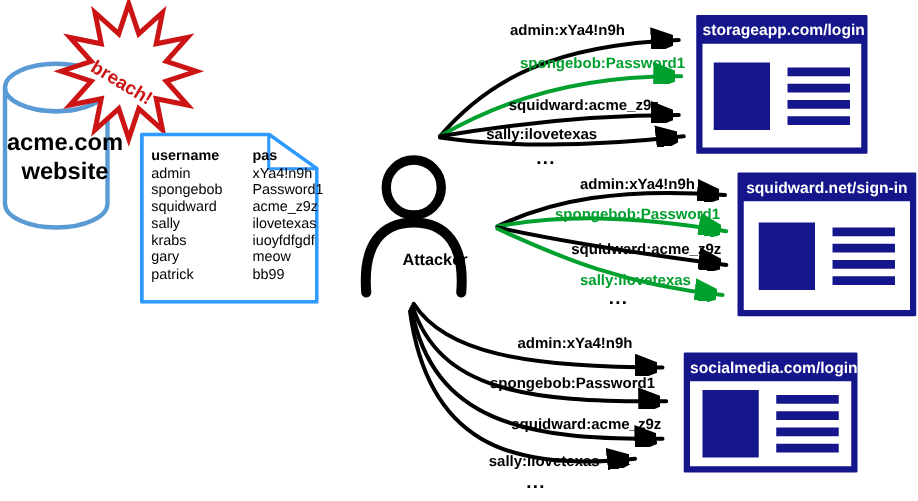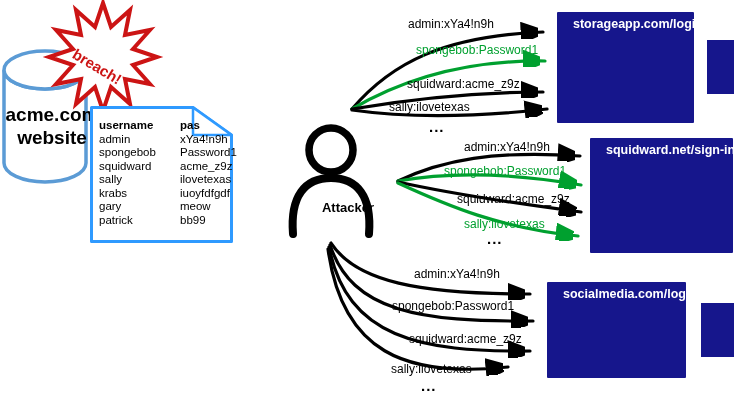--- a/index.html
+++ b/index.html
@@ -17,42 +17,42 @@
   .db-label{position:absolute;left:0;top:103px;width:104px;z-index:2;
     text-align:center;font-weight:bold;font-size:19px;line-height:23px;color:var(--ink)}
   .db-label span{display:block}
 
   
   .breach{position:absolute;left:74px;top:44px;z-index:2;color:var(--red);
     font-weight:bold;font-size:15px;transform:rotate(31deg);transform-origin:left center;
     white-space:nowrap}
 
   
-  .doc{position:absolute;left:90px;top:106px;width:143px;height:108px;z-index:3}
+  .doc{position:absolute;left:112px;top:106px;width:143px;height:108px;z-index:3}
   .doc svg{position:absolute;left:0;top:0}
   .leak-table{position:absolute;left:9px;top:13px;z-index:1;font-size:11.5px;
     line-height:13.5px;color:var(--ink)}
   .tr{display:flex;white-space:nowrap}
   .td-u{width:81px}
   .th{font-weight:bold}
 
   
   .attacker-label{position:absolute;left:306px;top:200px;width:68px;z-index:2;
     text-align:right;font-weight:bold;font-size:13px;color:var(--ink)}
 
   
-  .cred{position:absolute;z-index:4;font-weight:normal;font-size:12px;
+  .cred{position:absolute;z-index:4;font-weight:bold;font-size:12px;
     white-space:nowrap;color:var(--ink)}
   .cred.g{color:var(--green)}
   .dots{position:absolute;z-index:4;font-weight:bold;font-size:15px;
     letter-spacing:1px;color:var(--ink)}
 
   
-  .site{position:absolute;z-index:2;background:var(--navy);padding:4px 16px 5px;
-    display:flex;flex-direction:row;border-radius:1px}
+  .site{position:absolute;z-index:2;background:var(--navy);padding:4px 5px 5px;
+    display:flex;flex-direction:column;border-radius:1px}
   .site-title{color:#fff;font-weight:bold;font-size:12.5px;text-align:center;
     padding:1px 0 4px;white-space:nowrap}
   .site-content{background:#fff;flex:1;display:flex;align-items:center;
     justify-content:center;gap:14px;padding:6px 4px}
   .site-square{width:45px;height:54px;background:var(--navy)}
   .site-bars{display:flex;flex-direction:column;gap:6px}
   .site-bars i{display:block;width:50px;height:7px;background:var(--navy)}
 
   .s-storage{left:557px;top:12px;width:137px;height:111px}
   .s-email{left:590px;top:138px;width:143px;height:115px}

